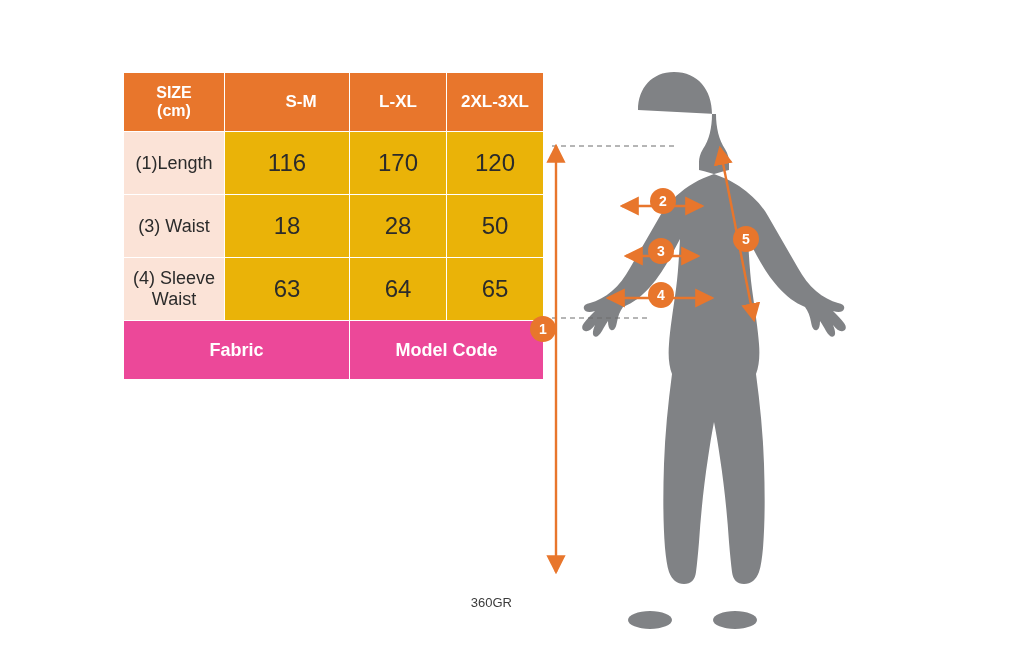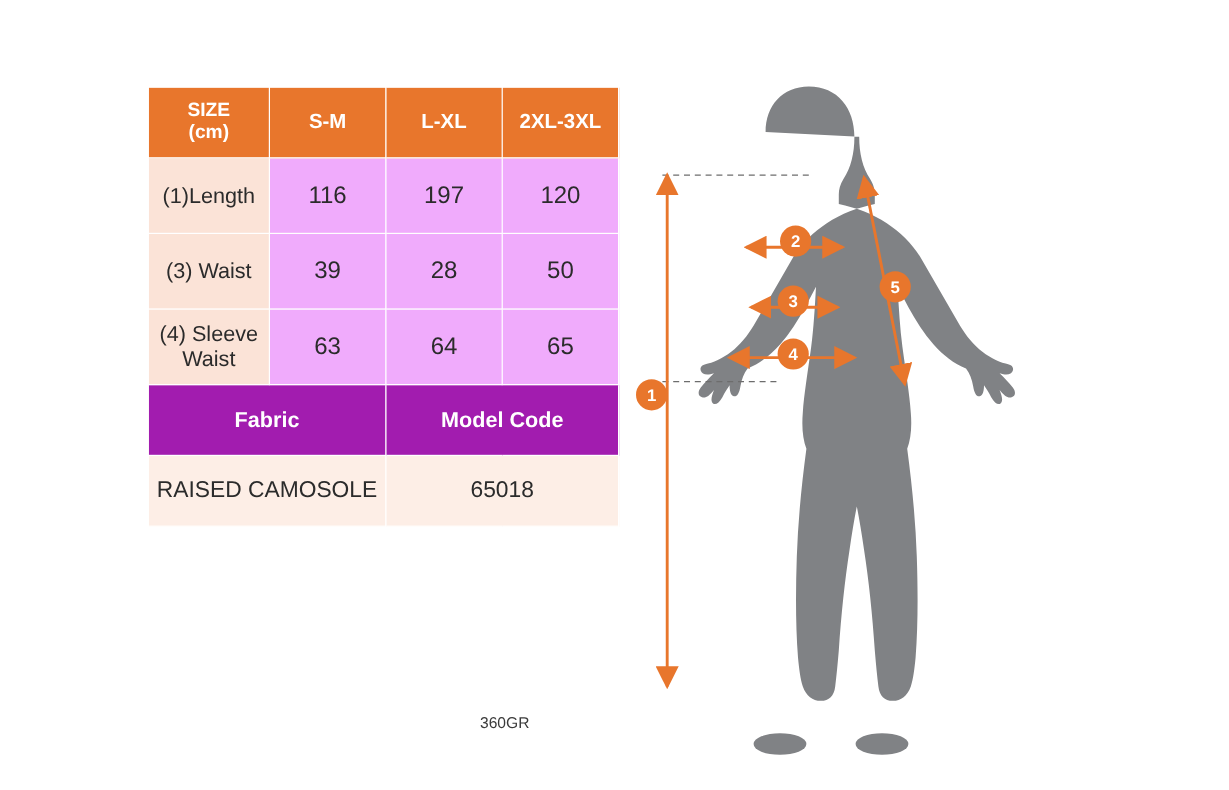--- a/index.html
+++ b/index.html
@@ -44,47 +44,47 @@
   }
 
   .row-label {
     background: #fbe3d7;
     color: #2b2b2b;
     font-size: 18px;
     height: 62px;
     line-height: 1.15;
   }
   .row-value {
-    background: #f0abfc;
+    background: #eab308;
     color: #2b2b2b;
-    font-size: 20px;
+    font-size: 24px;
     height: 62px;
   }
 
   .fabric-hdr {
-    background: #a21caf;
+    background: #ec4899;
     color: #ffffff;
     font-weight: bold;
     font-size: 18px;
     height: 58px;
     margin-left: 46px;
   }
   .fabric-val {
     background: #fdeee6;
     color: #2b2b2b;
     font-size: 19px;
     height: 58px;
   }
 
   #table-footnote {
     position: absolute;
     left: 400px;
     top: 595px;
     width: 112px;
-    text-align: left;
+    text-align: right;
     font-size: 13px;
     color: #3b3b3b;
   }
 
   
   #figure-area {
     position: absolute;
     left: 530px;
     top: 20px;
     width: 480px;
@@ -117,60 +117,56 @@
 </head>
 <body>
 
 <table id="size-table">
   <tbody>
       <tr>
     <th class="hdr-cell first" style="width:100px;">
       <div>SIZE</div>
       <div>(cm)</div>
     </th>
-    <th class="hdr-cell" style="width:96px;">S-M</th>
+    <th class="hdr-cell" style="width:96px;padding-left:28px;">S-M</th>
     <th class="hdr-cell" style="width:96px;">L-XL</th>
     <th class="hdr-cell" style="width:96px;">2XL-3XL</th>
   </tr>
 
   <tr>
     <td class="row-label">(1)Length</td>
     <td class="row-value">116</td>
-    <td class="row-value">197</td>
+    <td class="row-value">170</td>
     <td class="row-value">120</td>
   </tr>
 
 
   <tr>
     <td class="row-label">(3) Waist</td>
-    <td class="row-value">39</td>
+    <td class="row-value">18</td>
     <td class="row-value">28</td>
     <td class="row-value">50</td>
   </tr>
 
 
   <tr>
     <td class="row-label">
       <div>(4) Sleeve</div>
       <div>Waist</div>
     </td>
     <td class="row-value">63</td>
     <td class="row-value">64</td>
     <td class="row-value">65</td>
   </tr>
 
   <tr>
     <td class="fabric-hdr" colspan="2">Fabric</td>
     <td class="fabric-hdr" colspan="2">Model Code</td>
   </tr>
 
-  <tr>
-    <td class="fabric-val" colspan="2">RAISED CAMOSOLE</td>
-    <td class="fabric-val" colspan="2">65018</td>
-  </tr>
 </tbody>
   </table>
 
 <div id="table-footnote">360GR</div>
 
 <div id="figure-area">
 
   <svg id="figure-svg" width="480" height="620" viewBox="0 0 480 620">
 
     <g fill="#808285">

